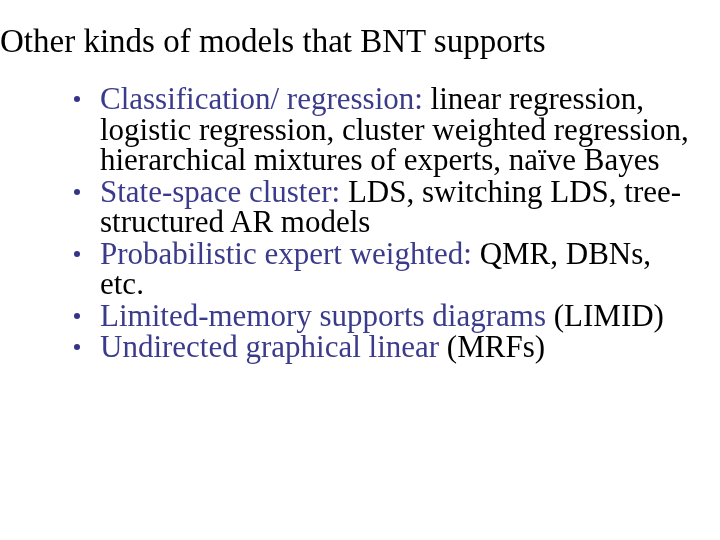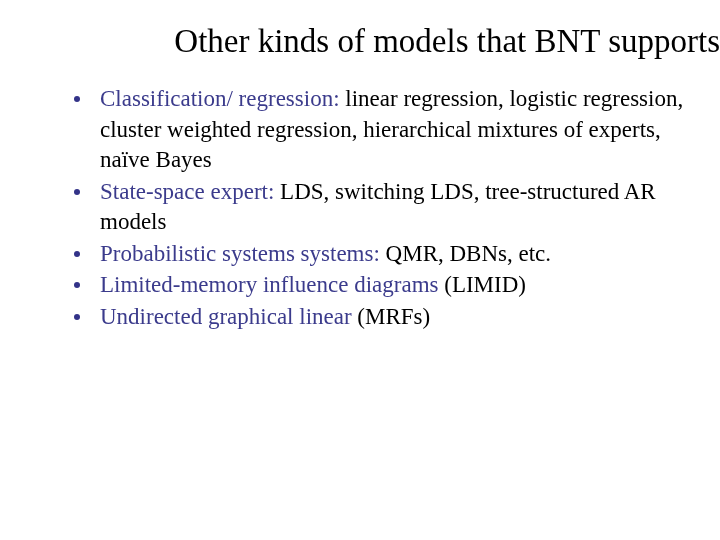--- a/index.html
+++ b/index.html
@@ -20,21 +20,21 @@
     width: 720px;
     height: 540px;
     box-sizing: border-box;
   }
 
   .slide-title {
     position: absolute;
     top: 22px;
     left: 0;
     width: 720px;
-    text-align: right;
+    text-align: left;
     font-family: "Liberation Serif", "DejaVu Serif", serif;
     font-size: 33px;
     line-height: 38px;
     color: #000000;
     letter-spacing: 0px;
     white-space: nowrap;
   }
 
   .bullet-list {
     position: absolute;
@@ -44,21 +44,21 @@
     margin: 0;
     padding: 0;
     list-style: none;
   }
 
   .bullet-item {
     position: relative;
     padding-left: 38px;
     margin: 0 0 1px 0;
     font-family: "Liberation Serif", "DejaVu Serif", serif;
-    font-size: 23px;
+    font-size: 31px;
     line-height: 30.5px;
     color: #000000;
     text-indent: 0;
   }
 
   .bullet-dot {
     position: absolute;
     left: 12px;
     top: 12px;
     width: 6px;
@@ -86,32 +86,32 @@
 
     <li class="bullet-item">
       <span class="bullet-dot"></span>
       <span class="lead">Classification/ regression:</span><span class="rest"> linear regression, logistic regression, cluster weighted regression, hierarchical mixtures of experts, naïve Bayes</span>
     </li>
 
 
 
     <li class="bullet-item">
       <span class="bullet-dot"></span>
-      <span class="lead">State-space expert:</span><span class="rest"> LDS, switching LDS, tree-structured AR models</span>
+      <span class="lead">State-space cluster:</span><span class="rest"> LDS, switching LDS, tree-structured AR models</span>
     </li>
 
 
     <li class="bullet-item">
       <span class="bullet-dot"></span>
-      <span class="lead">Probabilistic systems systems:</span><span class="rest"> QMR, DBNs, etc.</span>
+      <span class="lead">Probabilistic expert weighted:</span><span class="rest"> QMR, DBNs, etc.</span>
     </li>
 
     <li class="bullet-item">
       <span class="bullet-dot"></span>
-      <span class="lead">Limited-memory influence diagrams</span><span class="rest"> (LIMID)</span>
+      <span class="lead">Limited-memory supports diagrams</span><span class="rest"> (LIMID)</span>
     </li>
 
     <li class="bullet-item">
       <span class="bullet-dot"></span>
       <span class="lead">Undirected graphical linear</span><span class="rest"> (MRFs)</span>
     </li>
 
   </ul>
 </div>
 

